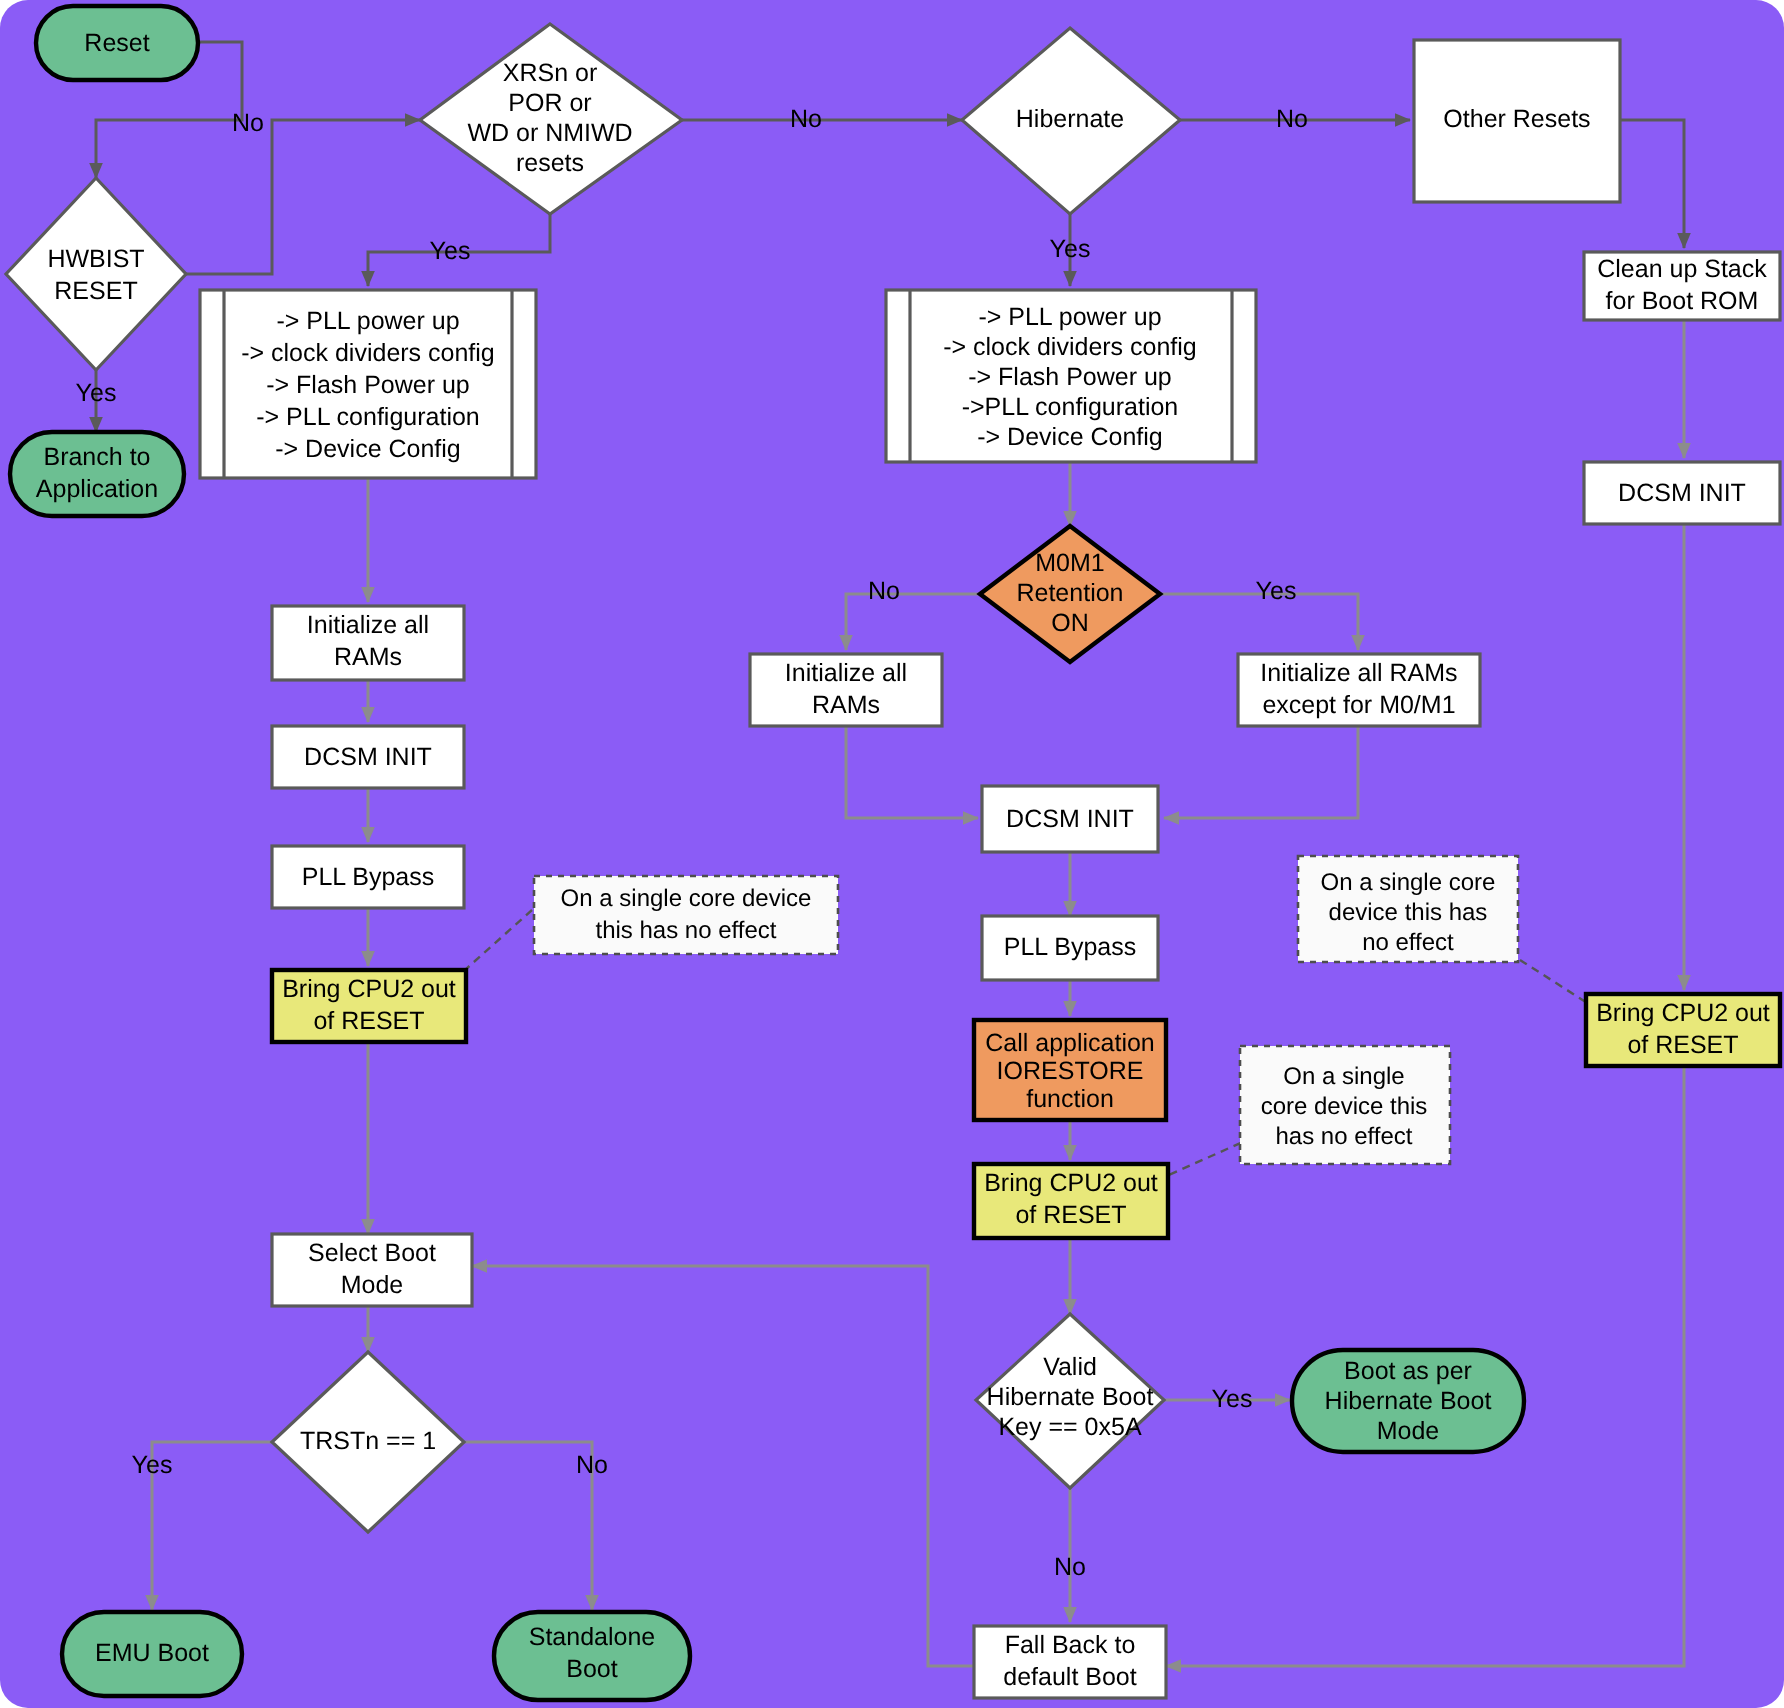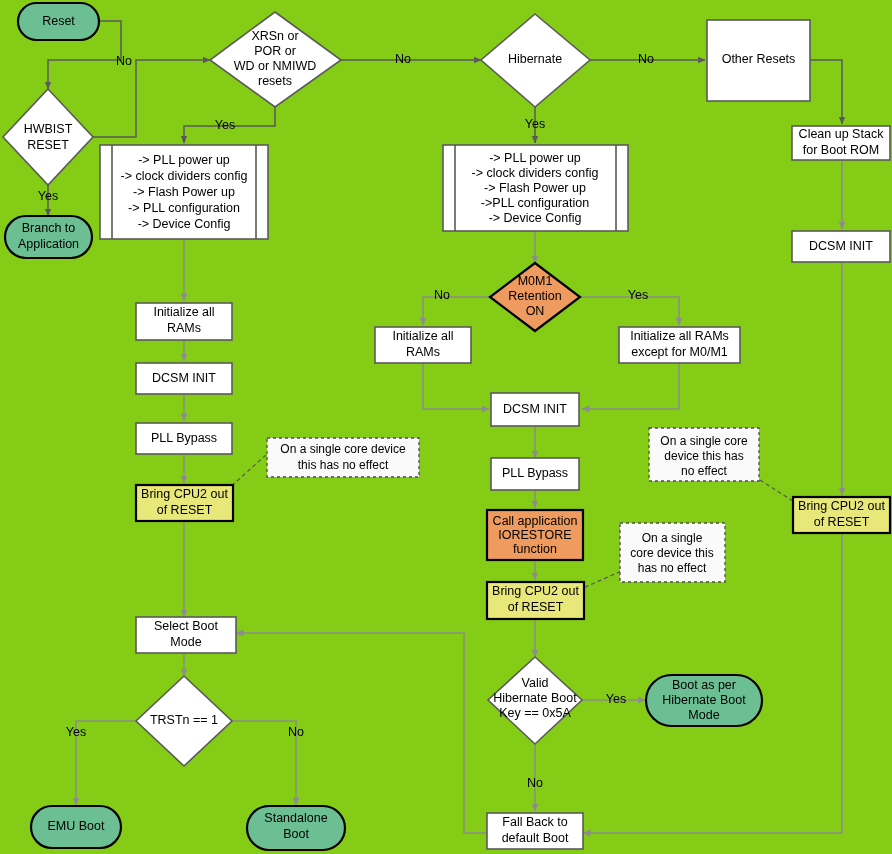--- a/index.html
+++ b/index.html
@@ -4,22 +4,23 @@
 <style>
   html, body {
     margin: 0;
     padding: 0;
     background: #ffffff;
   }
   #diagram-root {
     position: relative;
     width: 892px;
     height: 854px;
-    background: #84cc16;
+    background: #8b5cf6;
     font-family: "Liberation Sans", sans-serif;
+    border-radius: 14px;
   }
   svg { display: block; }
   .node-text {
     font-family: "Liberation Sans", sans-serif;
     font-size: 12.5px;
     fill: #000000;
     text-anchor: middle;
     dominant-baseline: middle;
   }
   .edge-label {

